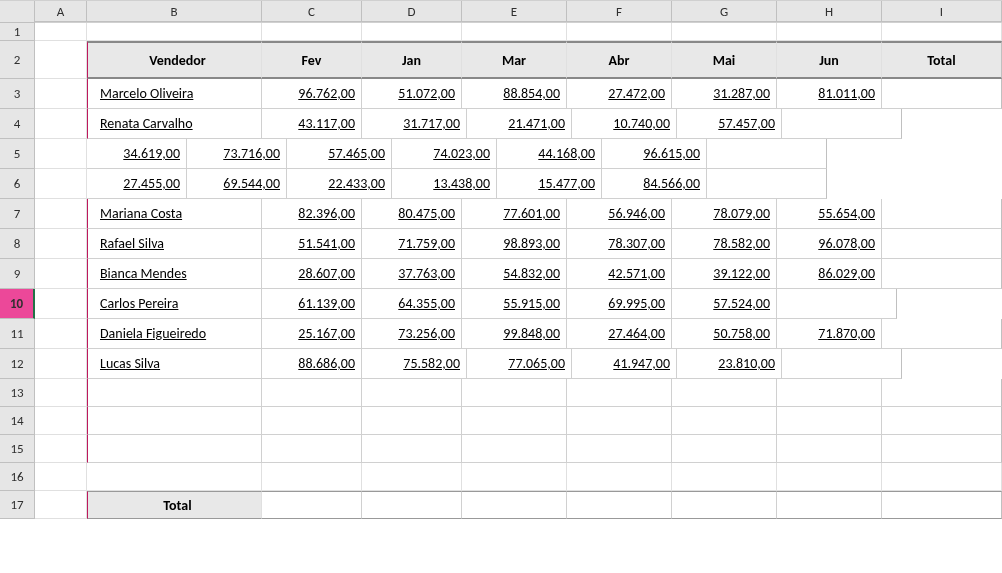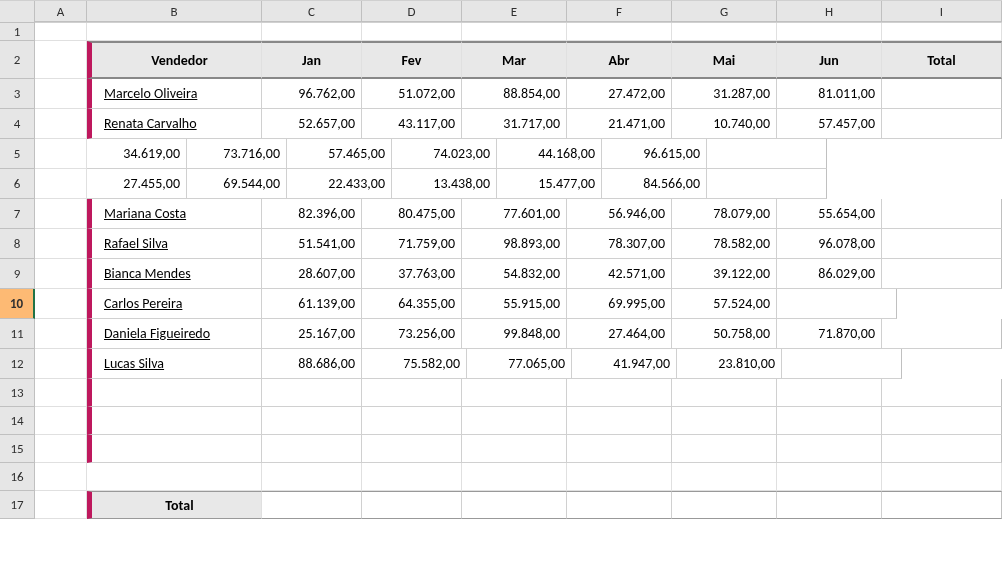--- a/index.html
+++ b/index.html
@@ -61,21 +61,21 @@
       border-right: 1px solid #c0c0c0;
       border-bottom: 1px solid #c0c0c0;
       display: flex;
       align-items: center;
       justify-content: center;
       font-size: 13px;
       color: #303030;
       flex-shrink: 0;
     }
     .row-header.selected {
-      background: #fdba74;
+      background: #ec4899;
       border-right: 2px solid #217346;
       font-weight: bold;
     }
     .cells {
       position: relative;
       flex: 1;
     }
     .cell-row {
       display: flex;
     }
@@ -87,41 +87,42 @@
       align-items: center;
       overflow: hidden;
       white-space: nowrap;
       flex-shrink: 0;
       background: #ffffff;
     }
     .cell.tbl-border-top {
       border-top: 2px solid #888888;
     }
     .cell.tbl-border-left {
-      border-left: 5px solid #be185d;
+      border-left: 1px solid #be185d;
       padding-left: 12px;
     }
     .cell.tbl-border-right {
       border-right: 1px solid #c0c0c0;
     }
     .cell.tbl-border-bottom {
       border-bottom: 1px solid #c0c0c0;
     }
     .cell.tbl-header {
       background: #e8e8e8;
       font-weight: bold;
       justify-content: center;
       border-bottom: 2px solid #888888;
     }
     .cell.tbl-data-name {
       justify-content: flex-start;
       text-decoration: underline;
     }
     .cell.tbl-data-num {
       justify-content: flex-end;
+      text-decoration: underline;
     }
     .cell.tbl-inner-border-r {
       border-right: 1px solid #d0d0d0;
     }
     .cell.tbl-inner-border-b {
       border-bottom: 1px solid #d0d0d0;
     }
     .cell.total-row {
       background: #e8e8e8;
       font-weight: bold;
@@ -197,22 +198,22 @@
         <div class="cell wE h1" data-name="cell-E1"></div>
         <div class="cell wF h1" data-name="cell-F1"></div>
         <div class="cell wG h1" data-name="cell-G1"></div>
         <div class="cell wH h1" data-name="cell-H1"></div>
         <div class="cell wI h1" data-name="cell-I1"></div>
       </div>
 
       <div class="cell-row">
         <div class="cell wA hH" data-name="cell-A2"></div>
         <div class="cell wB hH tbl-header tbl-border-top tbl-border-left" data-name="header-vendedor">Vendedor</div>
+        <div class="cell wD hH tbl-header tbl-border-top" data-name="header-fev">Fev</div>
         <div class="cell wC hH tbl-header tbl-border-top" data-name="header-jan">Jan</div>
-        <div class="cell wD hH tbl-header tbl-border-top" data-name="header-fev">Fev</div>
         <div class="cell wE hH tbl-header tbl-border-top" data-name="header-mar">Mar</div>
         <div class="cell wF hH tbl-header tbl-border-top" data-name="header-abr">Abr</div>
         <div class="cell wG hH tbl-header tbl-border-top" data-name="header-mai">Mai</div>
         <div class="cell wH hH tbl-header tbl-border-top" data-name="header-jun">Jun</div>
         <div class="cell wI hH tbl-header tbl-border-top tbl-border-right" data-name="header-total">Total</div>
       </div>
 
       <div id="data-rows">
           <div class="cell-row">
             <div class="cell wA hD" data-name="cell-A3"></div>
@@ -221,21 +222,20 @@
             <div class="cell wD hD tbl-data-num tbl-inner-border-r tbl-inner-border-b" data-name="table-row-fev">51.072,00</div>
             <div class="cell wE hD tbl-data-num tbl-inner-border-r tbl-inner-border-b" data-name="table-row-mar">88.854,00</div>
             <div class="cell wF hD tbl-data-num tbl-inner-border-r tbl-inner-border-b" data-name="table-row-abr">27.472,00</div>
             <div class="cell wG hD tbl-data-num tbl-inner-border-r tbl-inner-border-b" data-name="table-row-mai">31.287,00</div>
             <div class="cell wH hD tbl-data-num tbl-inner-border-r tbl-inner-border-b" data-name="table-row-jun">81.011,00</div>
             <div class="cell wI hD tbl-border-right tbl-inner-border-b" data-name="table-row-total"></div>
           </div>
           <div class="cell-row">
             <div class="cell wA hD" data-name="cell-A4"></div>
             <div class="cell wB hD tbl-data-name tbl-border-left tbl-inner-border-r tbl-inner-border-b" data-name="table-row-name">Renata Carvalho</div>
-            <div class="cell wC hD tbl-data-num tbl-inner-border-r tbl-inner-border-b" data-name="table-row-jan">52.657,00</div>
             <div class="cell wD hD tbl-data-num tbl-inner-border-r tbl-inner-border-b" data-name="table-row-fev">43.117,00</div>
             <div class="cell wE hD tbl-data-num tbl-inner-border-r tbl-inner-border-b" data-name="table-row-mar">31.717,00</div>
             <div class="cell wF hD tbl-data-num tbl-inner-border-r tbl-inner-border-b" data-name="table-row-abr">21.471,00</div>
             <div class="cell wG hD tbl-data-num tbl-inner-border-r tbl-inner-border-b" data-name="table-row-mai">10.740,00</div>
             <div class="cell wH hD tbl-data-num tbl-inner-border-r tbl-inner-border-b" data-name="table-row-jun">57.457,00</div>
             <div class="cell wI hD tbl-border-right tbl-inner-border-b" data-name="table-row-total"></div>
           </div>
           <div class="cell-row">
             <div class="cell wA hD" data-name="cell-A5"></div>
             <div class="cell wC hD tbl-data-num tbl-inner-border-r tbl-inner-border-b" data-name="table-row-jan">34.619,00</div>

